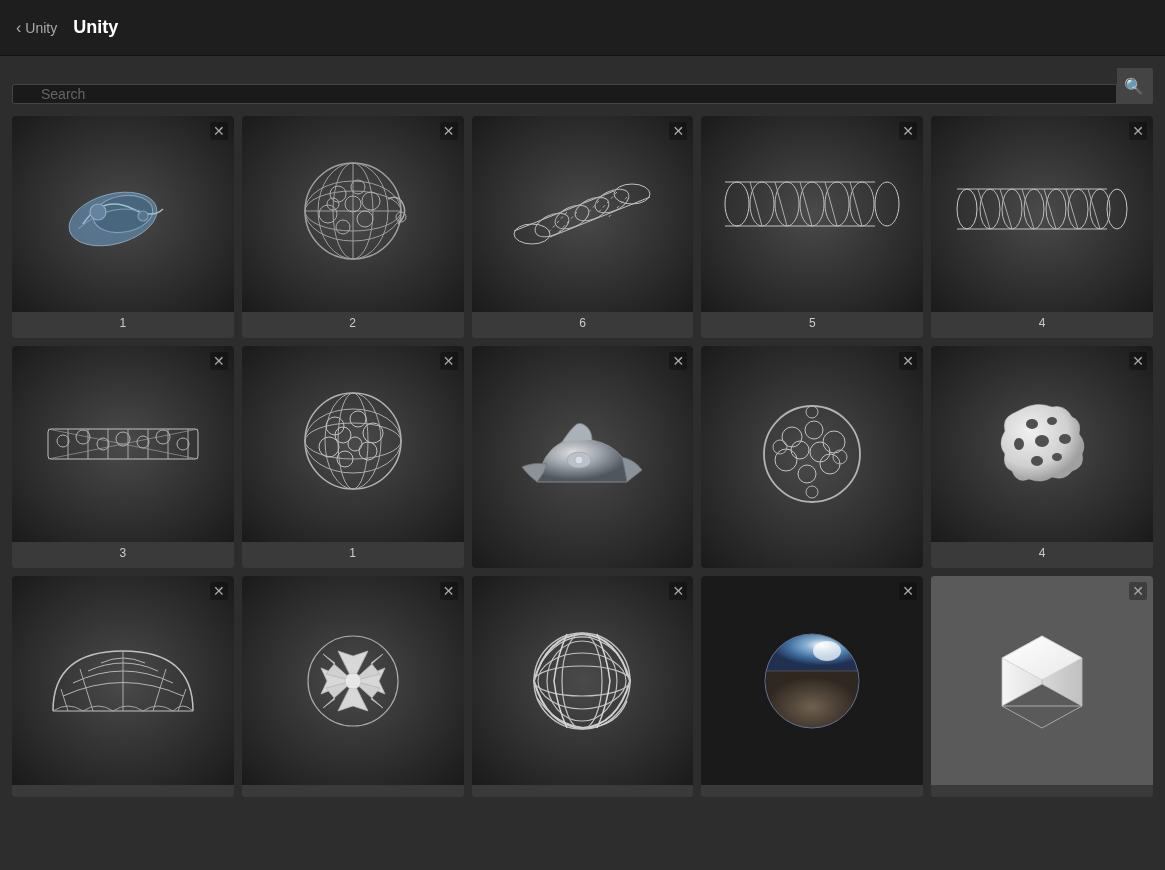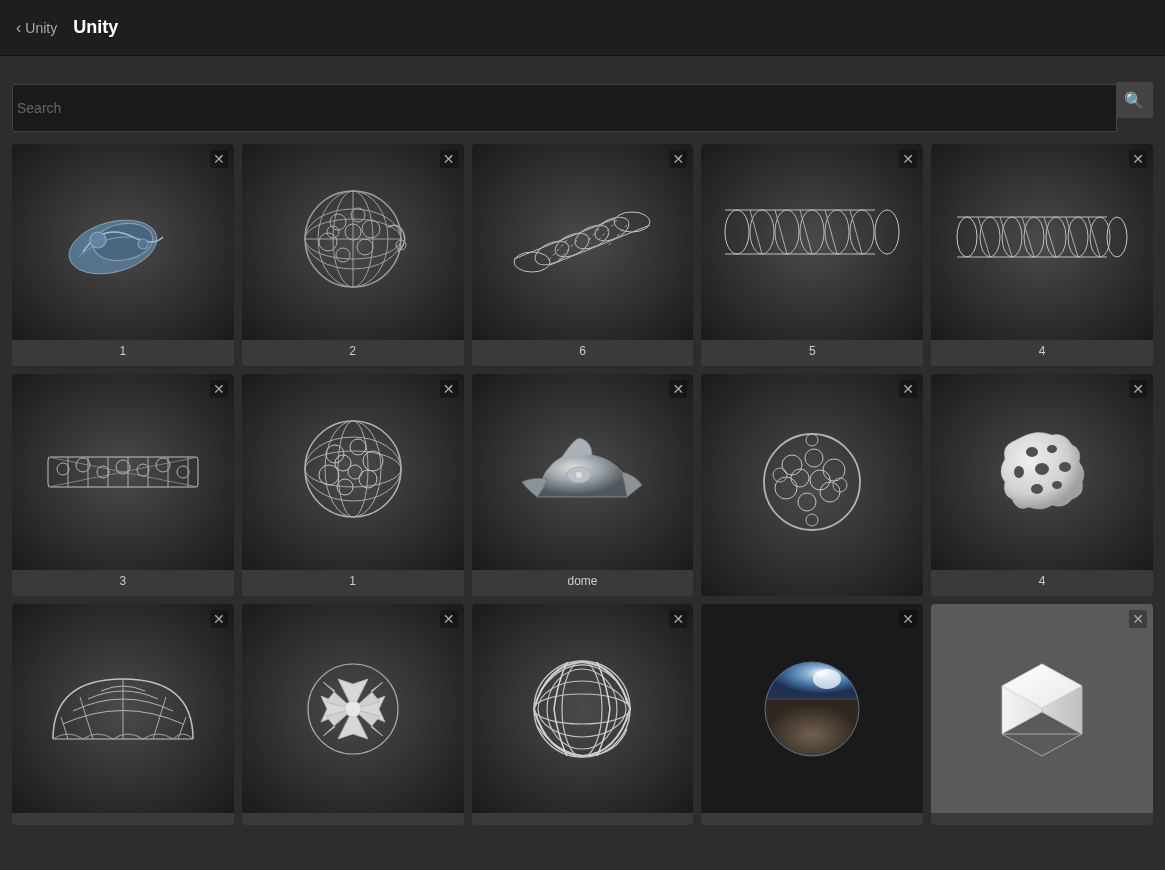--- a/index.html
+++ b/index.html
@@ -42,24 +42,24 @@
       align-items: center;
       padding: 12px 12px;
       background: #2d2d2d;
     }
     .search-input {
       flex: 1;
       background: #1a1a1a;
       border: 1px solid #444;
       color: #ccc;
       font-size: 14px;
-      padding: 8px 4px;
+      padding: 8px 28px;
       outline: none;
       border-radius: 2px 0 0 2px;
-      height: 48px;
+      height: 20px;
       margin-top: 16px;
     }
     .search-input::placeholder { color: #666; }
     .search-btn {
       background: #444;
       border: 1px solid #444;
       border-left: none;
       color: #ccc;
       width: 36px;
       height: 36px;
@@ -345,21 +345,20 @@
           <path d="M55 50 Q65 35 70 32 Q75 30 80 35 Q85 40 85 48" fill="#b0b8c0" stroke="#888"></path>
 
           <path d="M30 90 Q20 82 15 75 Q25 70 40 72 Q38 80 30 90" fill="#9098a0" stroke="#777"></path>
           <path d="M120 90 Q130 82 135 78 Q128 68 115 65 Q118 78 120 90" fill="#9098a0" stroke="#777"></path>
 
           <ellipse cx="72" cy="68" rx="12" ry="8" fill="#c0c8d0" stroke="#aaa"></ellipse>
           <circle cx="72" cy="68" r="4" fill="#e0e8f0" stroke="#bbb"></circle>
         </g>
       </svg>
     </div>
-    <div class="card-label">dome</div>
   </div>
 
   <div class="card">
     <span class="card-close">✕</span>
     <div class="card-image bg-dark-gradient">
       <svg width="140" height="130" viewBox="0 0 140 130">
         <g fill="none" stroke="#c8c8c8" stroke-width="1" opacity="0.9">
           <circle cx="70" cy="62" r="48" stroke="#c0c0c0" stroke-width="1.8" fill="none"></circle>
 
           <circle cx="50" cy="45" r="10" stroke="#d0d0d0"></circle>

